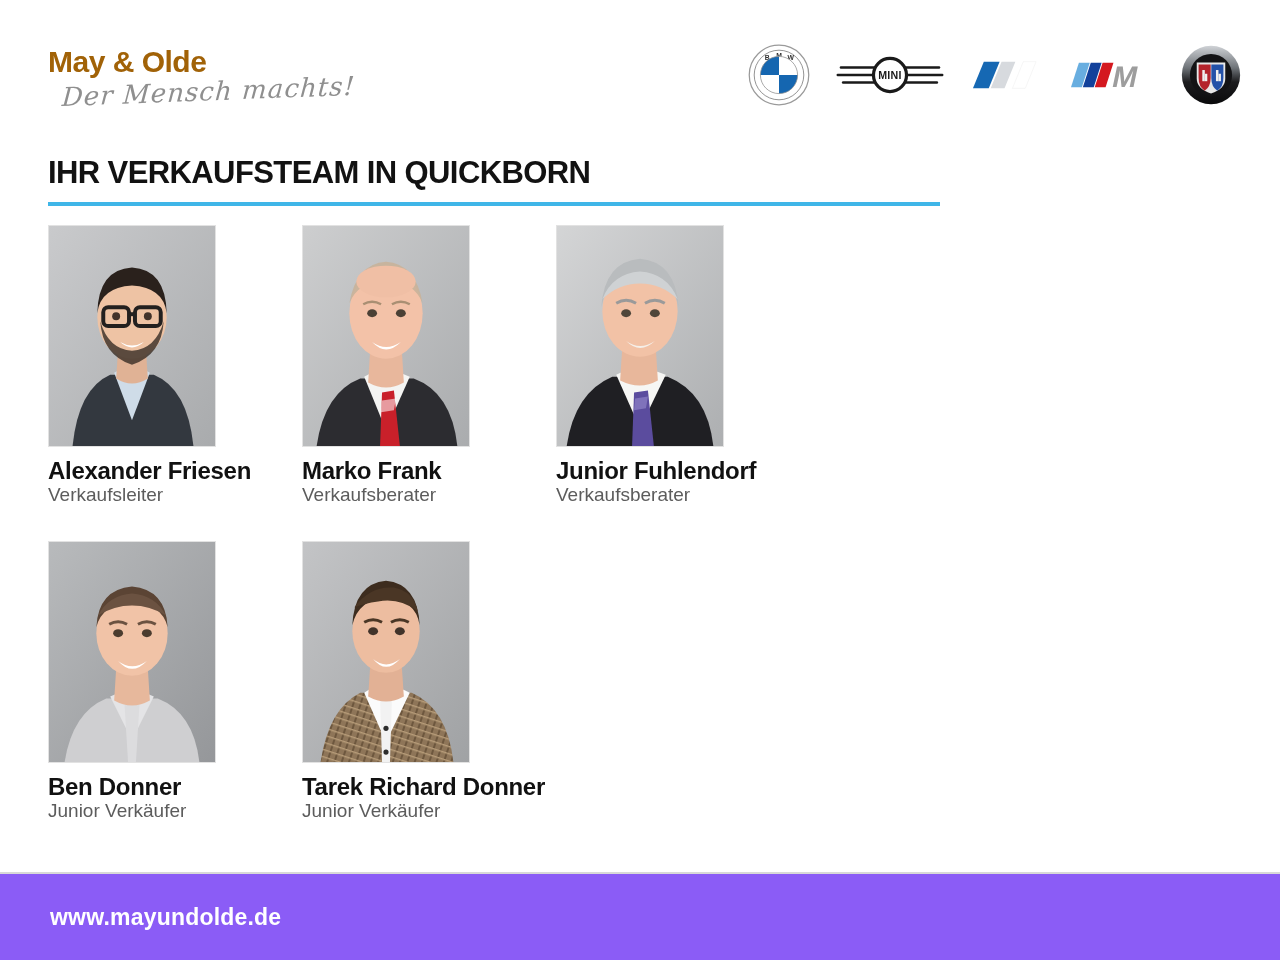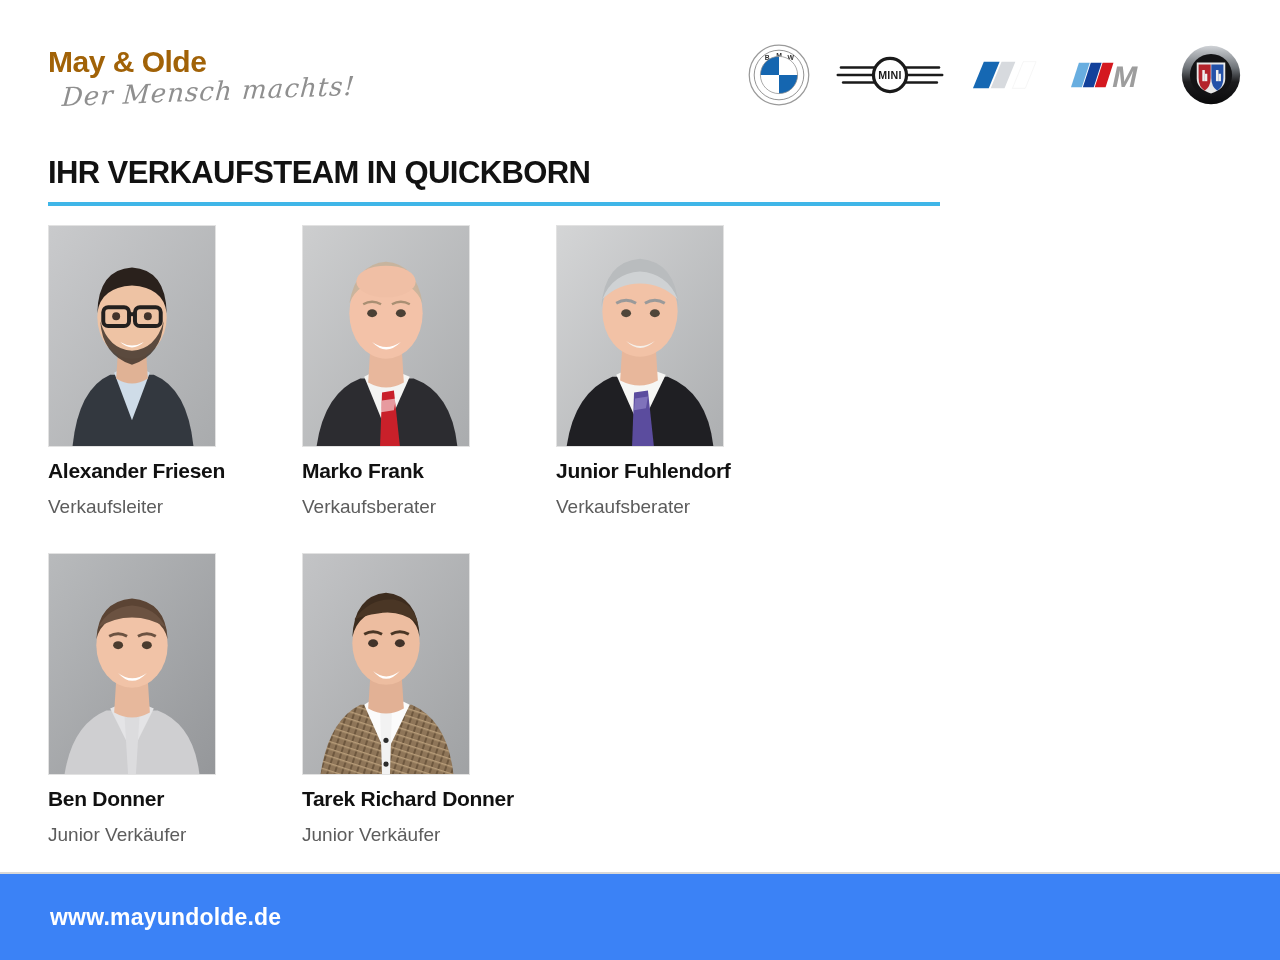--- a/index.html
+++ b/index.html
@@ -115,44 +115,44 @@
     overflow: hidden;
     position: relative;
     background: #b9babc;
   }
   .portrait svg { display: block; width: 100%; height: 100%; }
 
   .member-name {
     margin-top: 12px;
     font-family: "Liberation Sans", "DejaVu Sans", sans-serif;
     font-weight: bold;
-    font-size: 21px;
+    font-size: 24px;
     line-height: 24px;
     letter-spacing: -0.3px;
     color: #111111;
     white-space: nowrap;
   }
   .member-role {
-    margin-top: 12px;
+    margin-top: 0;
     font-family: "Liberation Sans", "DejaVu Sans", sans-serif;
     font-weight: normal;
     font-size: 19px;
     line-height: 24px;
     color: #5c5c5c;
     white-space: nowrap;
   }
 
   
   .footer {
     position: absolute;
     left: 0;
     bottom: 0;
     width: 1280px;
     height: 88px;
-    background: #3b82f6;
+    background: #8b5cf6;
     border-top: 2px solid #d8d8d8;
     box-sizing: border-box;
     text-decoration: underline;
   }
   .footer-url {
     position: absolute;
     left: 50px;
     top: 30px;
     font-family: "Liberation Sans", "DejaVu Sans", sans-serif;
     font-weight: bold;

